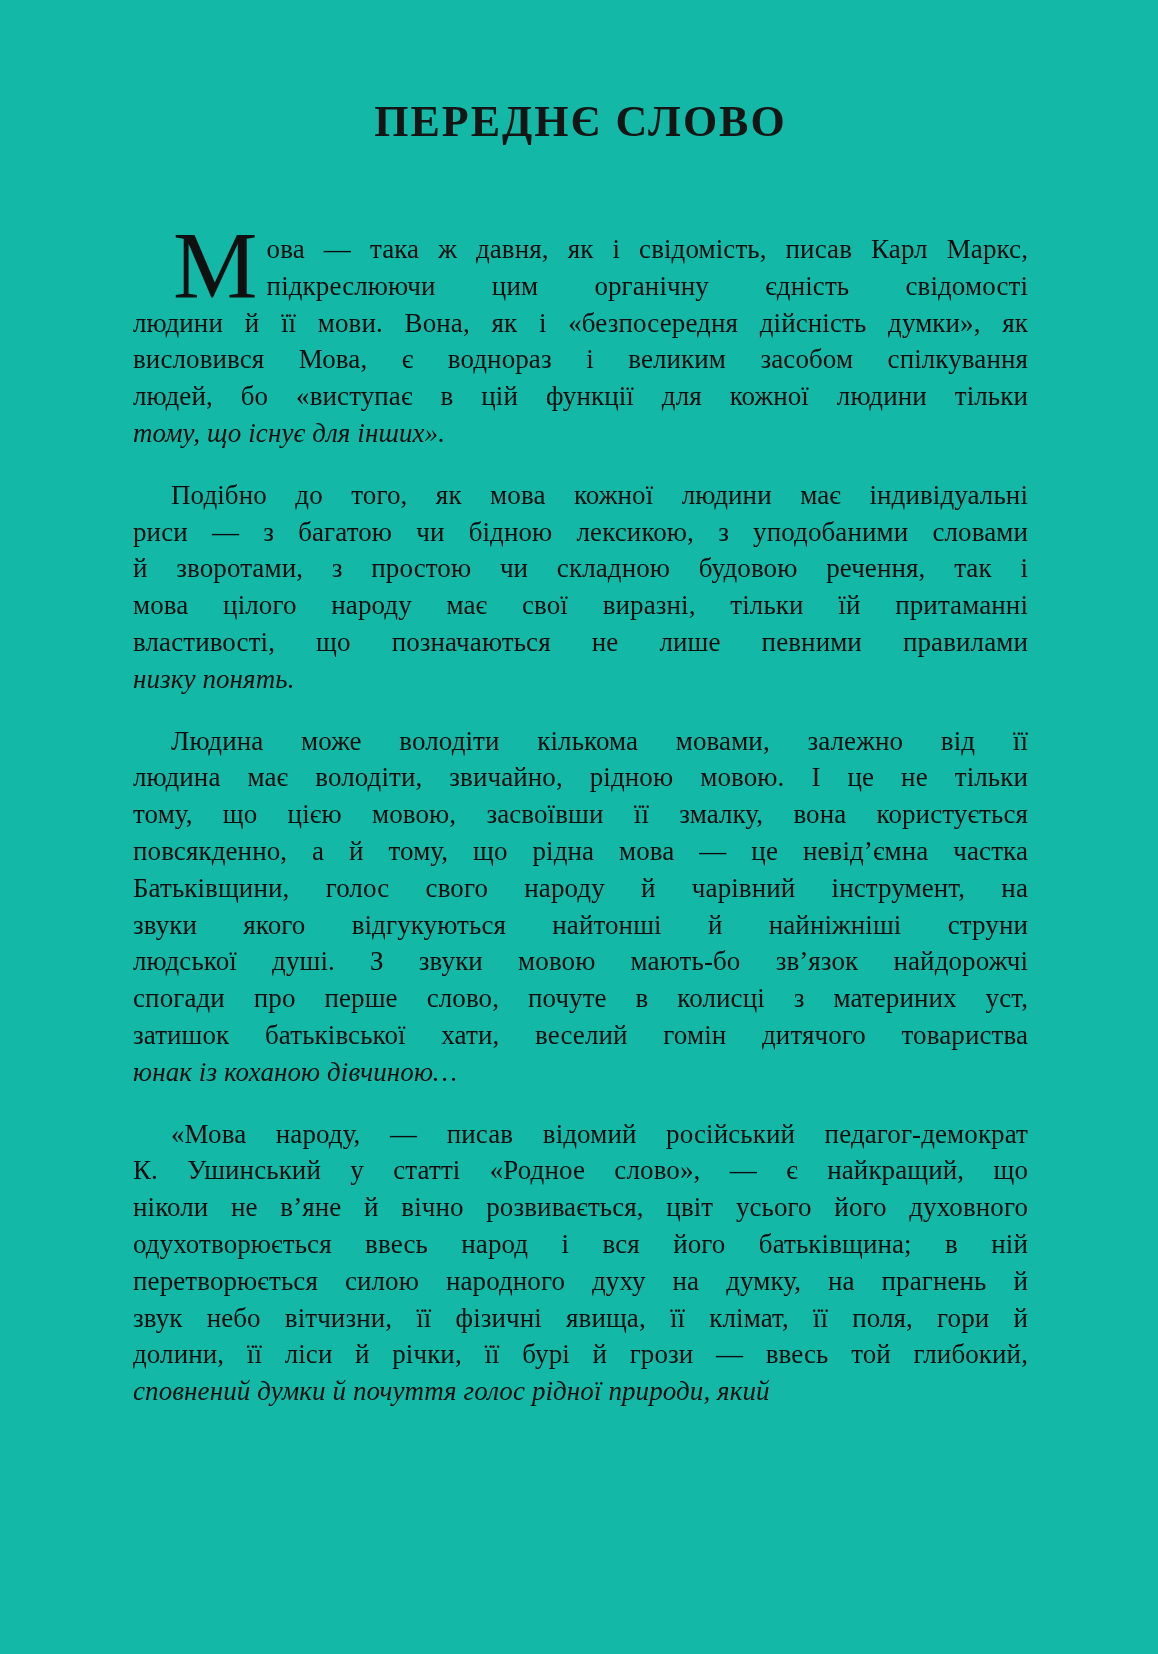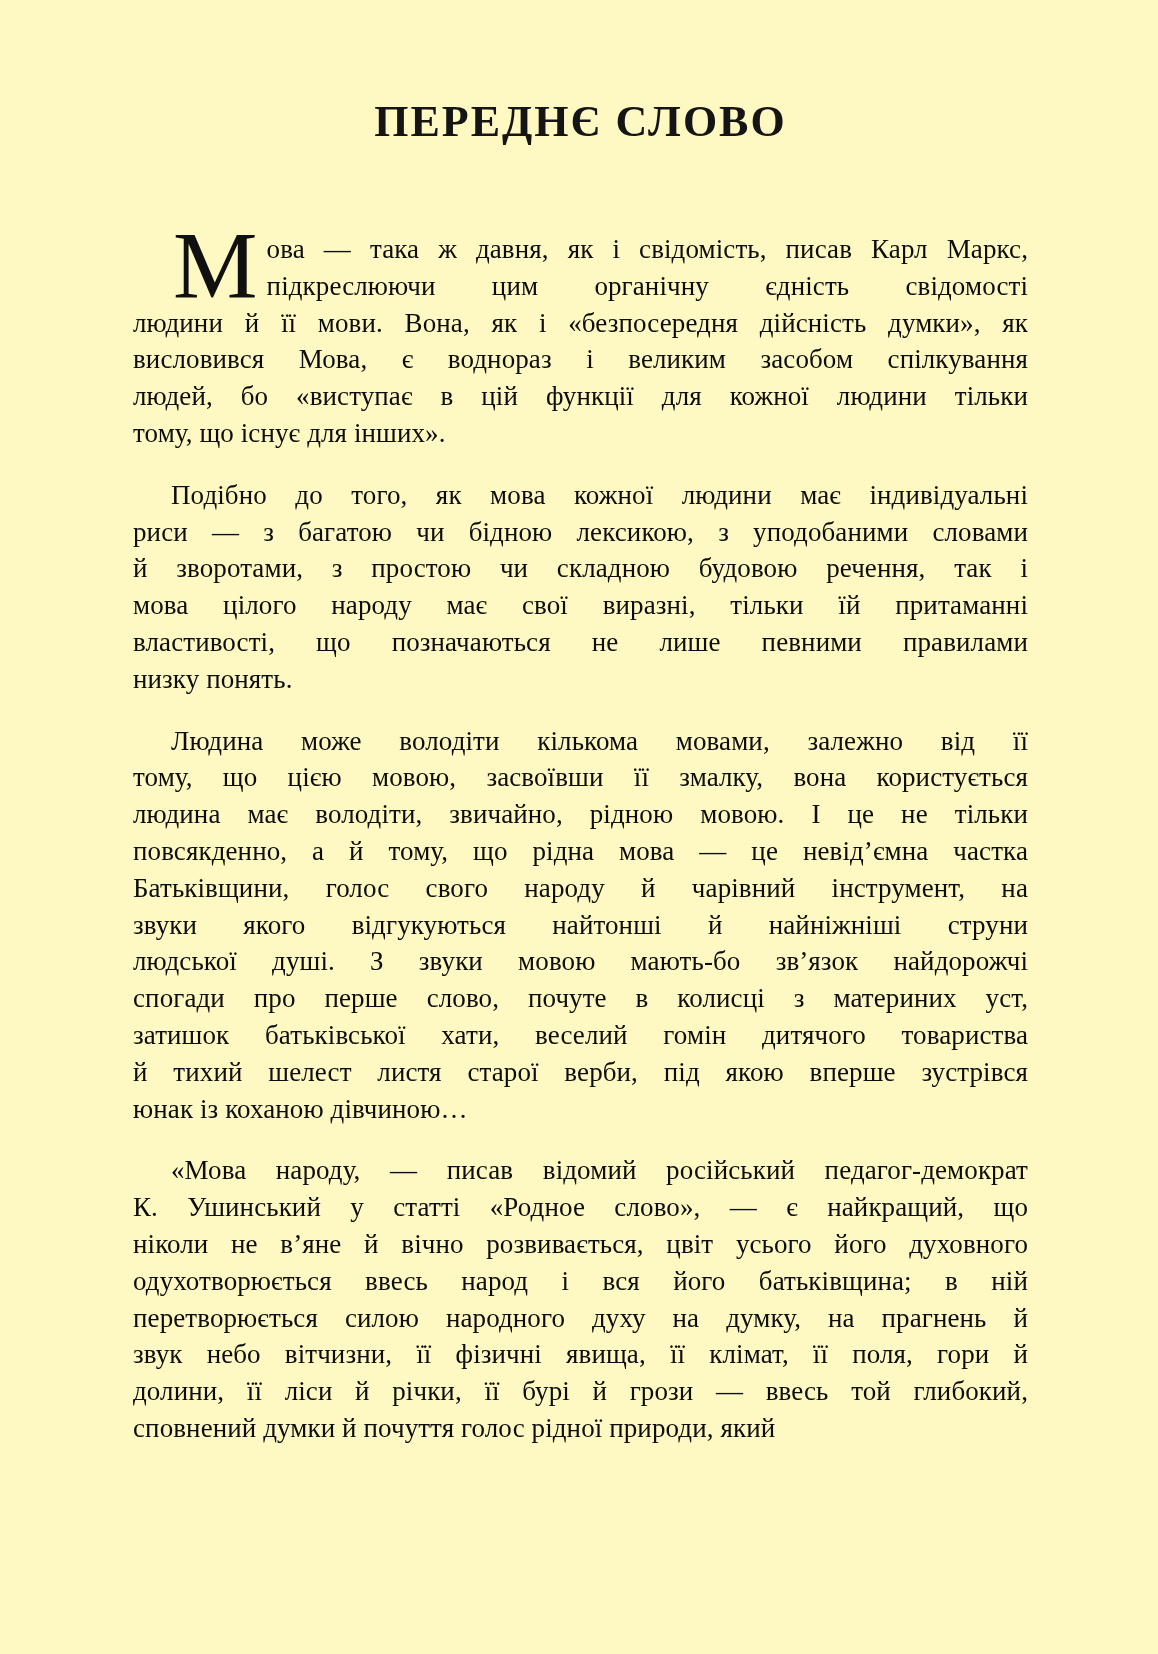--- a/index.html
+++ b/index.html
@@ -13,21 +13,21 @@
     overflow: hidden;
     font-family: "Liberation Serif", "DejaVu Serif", serif;
     color: #0d0d0d;
     -webkit-font-smoothing: antialiased;
   }
   main.book-page {
     box-sizing: border-box;
     width: 1158px;
     height: 1654px;
     padding: 96px 130px 0 133px;
-    background: #fef9c3;
+    background: #14b8a6;
   }
   h1.page-title {
     margin: 0;
     font-size: 44px;
     line-height: 52px;
     font-weight: bold;
     letter-spacing: 2px;
     text-align: center;
     color: #151515;
     font-stretch: condensed;
@@ -39,20 +39,21 @@
     letter-spacing: 0.1px;
   }
   .para { margin: 0; padding: 0; }
   .line {
     text-align: justify;
     text-align-last: justify;
     min-height: 36.8px;
   }
   .line.end {
     text-align-last: left;
+    font-style: italic;
   }
   .line.first {
     text-indent: 38px;
     margin-top: 25px;
   }
   .dropcap {
     float: left;
     height: 73.6px;
     line-height: 71px;
     font-size: 95px;
@@ -79,29 +80,28 @@
       <div class="para">
         <div class="line first">Подібно до того, як мова кожної людини має індивідуальні</div>
         <div class="line">риси — з багатою чи бідною лексикою, з уподобаними словами</div>
         <div class="line">й зворотами, з простою чи складною будовою речення, так і</div>
         <div class="line">мова цілого народу має свої виразні, тільки їй притаманні</div>
         <div class="line">властивості, що позначаються не лише певними правилами</div>
         <div class="line end">низку понять.</div>
       </div>
       <div class="para">
         <div class="line first">Людина може володіти кількома мовами, залежно від її</div>
+        <div class="line">людина має володіти, звичайно, рідною мовою. І це не тільки</div>
         <div class="line">тому, що цією мовою, засвоївши її змалку, вона користується</div>
-        <div class="line">людина має володіти, звичайно, рідною мовою. І це не тільки</div>
         <div class="line">повсякденно, а й тому, що рідна мова — це невід’ємна частка</div>
         <div class="line">Батьківщини, голос свого народу й чарівний інструмент, на</div>
         <div class="line">звуки якого відгукуються найтонші й найніжніші струни</div>
         <div class="line">людської душі. З звуки мовою мають-бо зв’язок найдорожчі</div>
         <div class="line">спогади про перше слово, почуте в колисці з материних уст,</div>
         <div class="line">затишок батьківської хати, веселий гомін дитячого товариства</div>
-        <div class="line">й тихий шелест листя старої верби, під якою вперше зустрівся</div>
         <div class="line end">юнак із коханою дівчиною…</div>
       </div>
       <div class="para">
         <div class="line first">«Мова народу, — писав відомий російський педагог-демократ</div>
         <div class="line">К. Ушинський у статті «Родное слово», — є найкращий, що</div>
         <div class="line">ніколи не в’яне й вічно розвивається, цвіт усього його духовного</div>
         <div class="line">одухотворюється ввесь народ і вся його батьківщина; в ній</div>
         <div class="line">перетворюється силою народного духу на думку, на прагнень й</div>
         <div class="line">звук небо вітчизни, її фізичні явища, її клімат, її поля, гори й</div>
         <div class="line">долини, її ліси й річки, її бурі й грози — ввесь той глибокий,</div>

